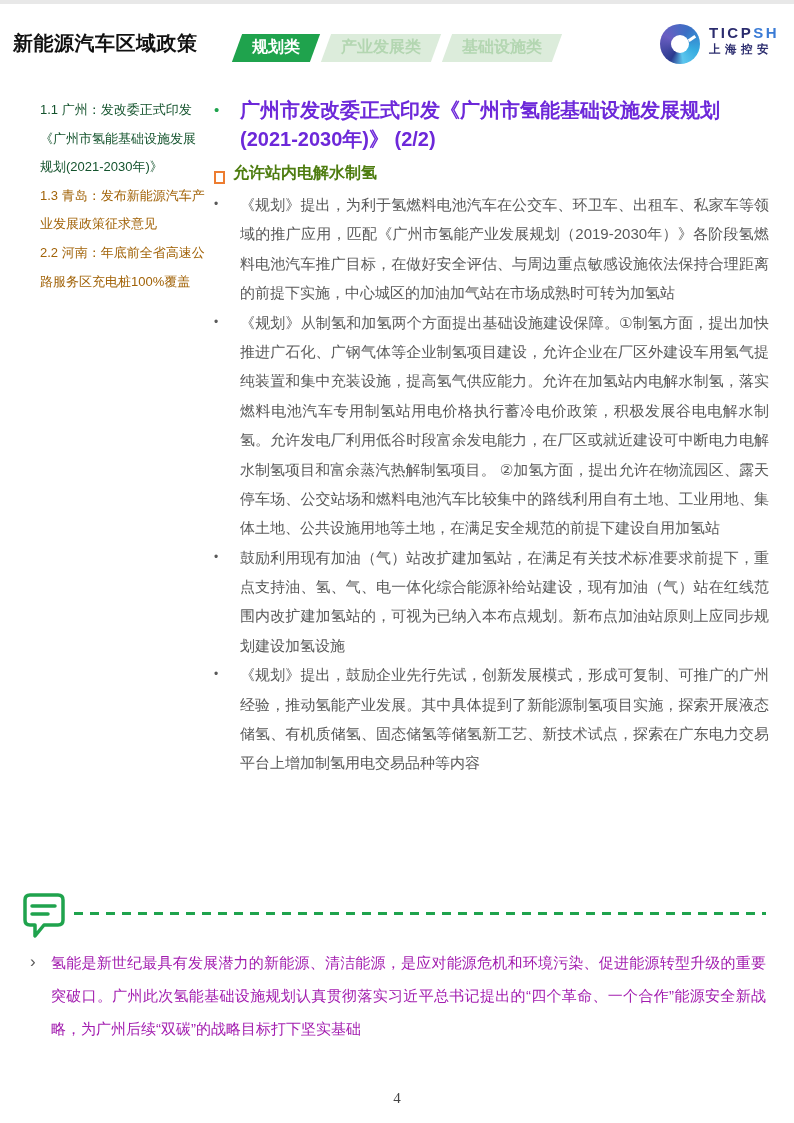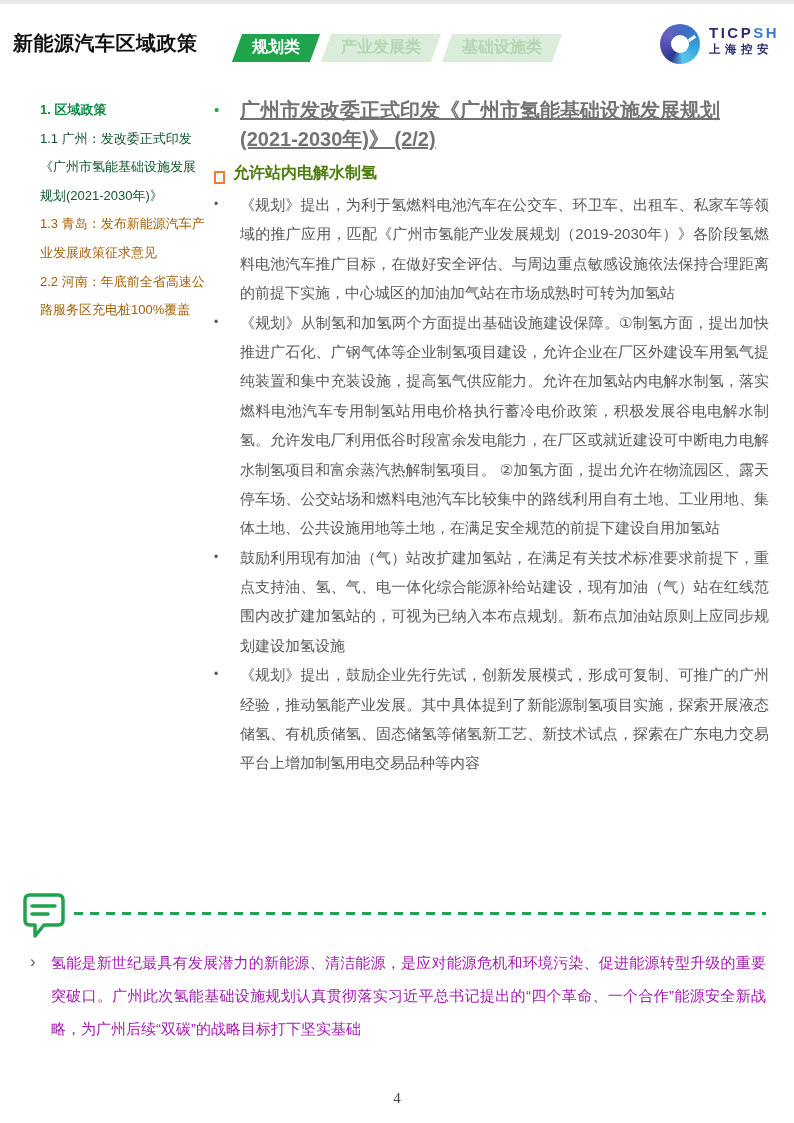--- a/index.html
+++ b/index.html
@@ -32,21 +32,21 @@
   .sidebar { width:168px; flex:none; font-size:13px; line-height:2.2; }
   .toc-title { color:#0e8a45; font-weight:700; }
   .toc-item { cursor:default; }
   .toc-item.active { color:#14532d; }
   .toc-item.muted-green { color:#a6cbb3; }
   .toc-item.muted { color:#a16207; }
 
   .main { flex:1; margin-left:6px; }
   .heading-row { display:flex; }
   .h-dot { width:26px; flex:none; color:#1fa34d; font-size:15px; padding-top:5px; }
-  .heading { flex:1; font-size:20px; line-height:1.45; font-weight:700; color:#737373;text-decoration:underline; }
+  .heading { flex:1; font-size:20px; line-height:1.45; font-weight:700; color:#6d28d9; }
   .subheading { margin-top:9px; display:flex; align-items:flex-end; color:#4d7c0f; font-weight:700; font-size:16px; }
   .sq { display:inline-block; width:11px; height:13px; border:2.5px solid #ed7d31; margin-right:8px; flex:none; }
 
   .bullets { list-style:none; margin-top:6px; }
   .bullets li { display:flex; }
   .b-dot { width:26px; flex:none; color:#595959; font-size:12px; padding-top:7px; }
   .bullets p { flex:1; font-size:15px; line-height:1.96; color:#595959; text-align:justify; }
 
   
   .comment-strip { position:absolute; top:888px; left:22px; right:28px; height:50px; }
@@ -91,21 +91,20 @@
           <span class="acr-dark">TICP</span><span class="acr-blue">SH</span>
         </div>
         <div class="logo-name">上海控安</div>
       </div>
     </div>
   </div>
 
   <div class="content">
 
     <aside class="sidebar">
-      <div class="toc-title">1. 区域政策</div>
       <div class="toc-item active">1.1 广州：发改委正式印发《广州市氢能基础设施发展规划(2021-2030年)》</div>
       <div class="toc-item muted">1.3 青岛：发布新能源汽车产业发展政策征求意见</div>
       <div class="toc-item muted">2.2 河南：年底前全省高速公路服务区充电桩100%覆盖</div>
     </aside>
 
     <main class="main">
       <div class="heading-row">
         <span class="h-dot">•</span>
         <h2 class="heading">广州市发改委正式印发《广州市氢能基础设施发展规划(2021-2030年)》 (2/2)</h2>
       </div>

